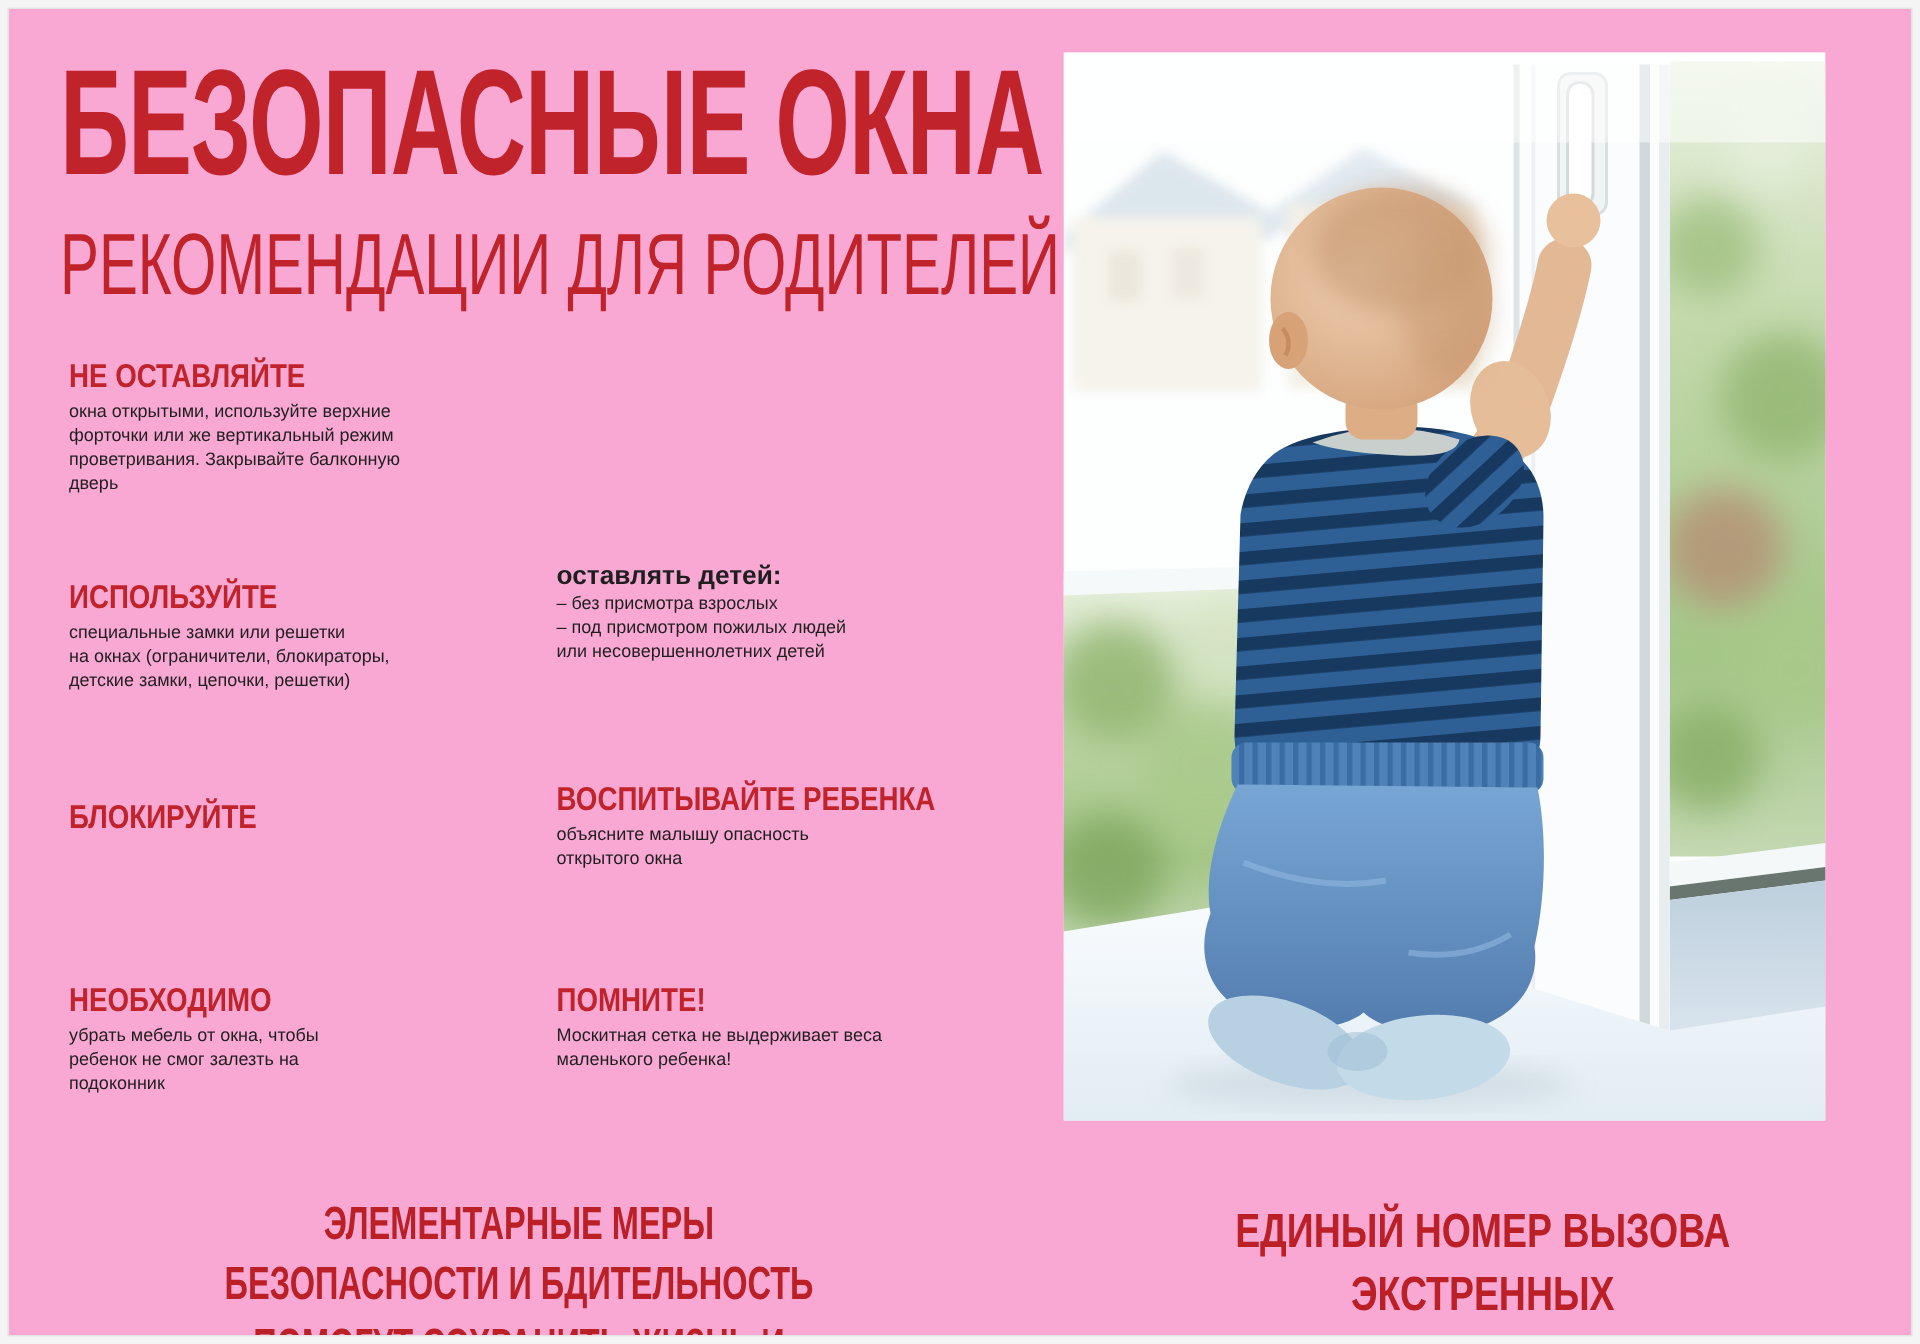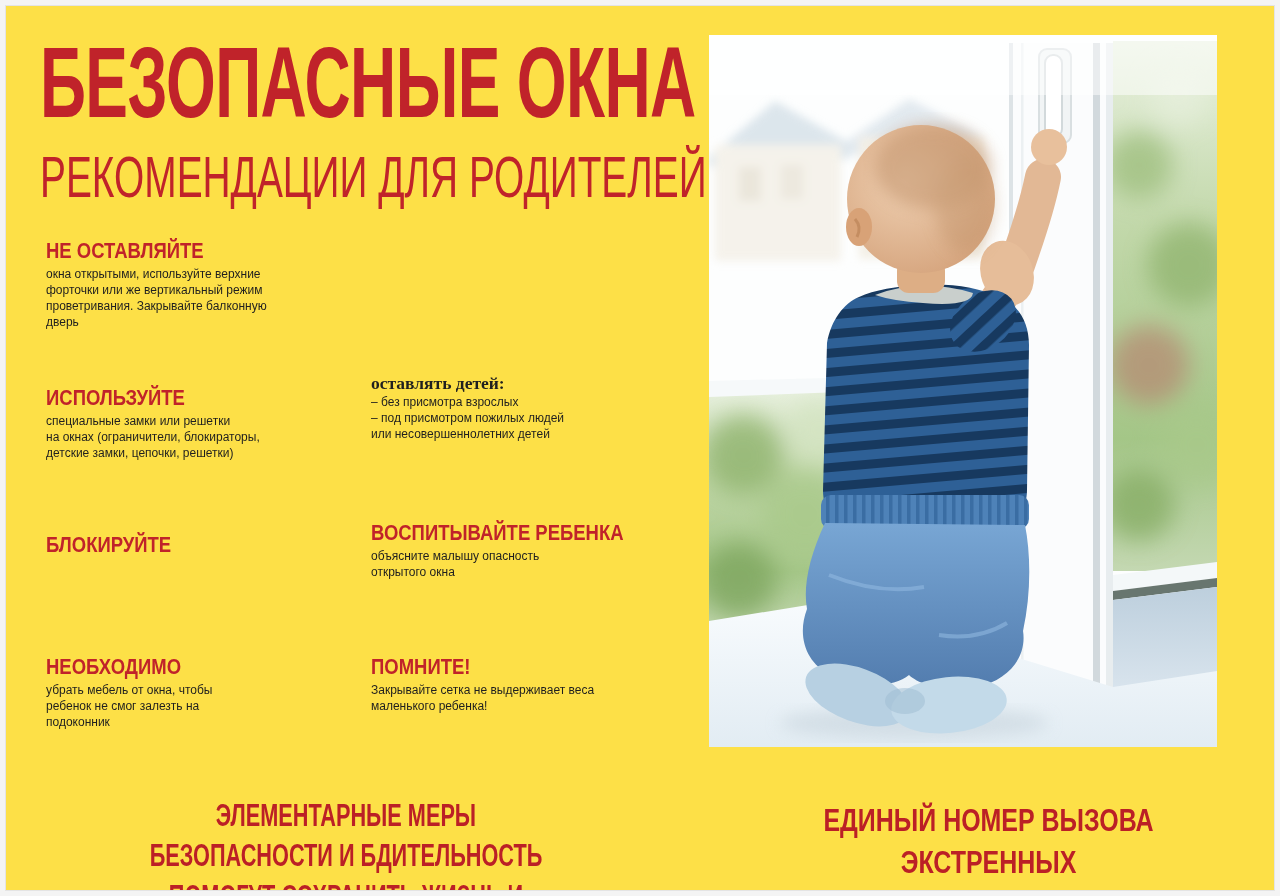--- a/index.html
+++ b/index.html
@@ -3,35 +3,35 @@
 <meta charset="utf-8">
 <style>
   html,body{margin:0;padding:0;}
   body{
     width:1280px;height:896px;background:#f4f4f4;
     font-family:"Liberation Sans","DejaVu Sans",sans-serif;
     -webkit-font-smoothing:antialiased;
   }
   .page{
     position:relative;width:1268px;height:884px;margin:6px;
-    background:#fde047;outline:1px solid #e4e4e4;overflow:hidden;
+    background:#f9a8d4;outline:1px solid #e4e4e4;overflow:hidden;
   }
   
   .title-block{position:absolute;left:34px;top:26px;}
   .title-line{line-height:1;white-space:nowrap;}
   .cond{display:inline-block;transform-origin:0 50%;}
   .t1{font-size:100px;font-weight:800;color:#c0232a;letter-spacing:-1px;transform:scaleX(.64);}
   .t2{font-size:58px;font-weight:400;color:#c0232a;letter-spacing:0;transform:scaleX(.67);}
   .title-sub{margin-top:16px;line-height:1;white-space:nowrap;}
   
   .sec{position:absolute;}
   .sec-h{margin:0 0 5px 0;line-height:1;white-space:nowrap;}
   .sec-h .cond{font-size:22px;font-weight:800;color:#c0232a;transform:scaleX(.84);}
   .sec-b{margin:0;font-size:12px;line-height:1.33;color:#1f1f1f;white-space:pre-line;}
-  .sec-lead{margin:0;font-size:17.5px;line-height:1.33;color:#1f1f1f;font-weight:700;font-family:Liberation Serif, serif;}
+  .sec-lead{margin:0;font-size:17.5px;line-height:1.33;color:#1f1f1f;font-weight:700;}
   
   .footer{position:absolute;text-align:center;line-height:1.3;color:#bb2026;font-weight:800;}
   .footer .condc{display:inline-block;transform-origin:50% 50%;white-space:pre-line;}
   .footer-left{left:20px;top:790px;width:640px;font-size:31px;}
   .footer-left .condc{transform:scaleX(.70);}
   .footer-right{left:725px;top:794px;width:515px;font-size:32px;}
   .footer-right .condc{transform:scaleX(.78);}
   
   .photo{position:absolute;left:703px;top:28px;width:508px;height:714px;}
   .photo svg{display:block;width:100%;height:100%;}
@@ -85,21 +85,21 @@
   </section>
 
   <section class="sec" style="left:365px;top:516px;width:332px">
     <h3 class="sec-h"><span class="cond">ВОСПИТЫВАЙТЕ РЕБЕНКА</span></h3>
     <p class="sec-b">объясните малышу опасность
 открытого окна</p>
   </section>
 
   <section class="sec" style="left:365px;top:650px;width:332px">
     <h3 class="sec-h"><span class="cond">ПОМНИТЕ!</span></h3>
-    <p class="sec-b">Закрывайте сетка не выдерживает веса
+    <p class="sec-b">Москитная сетка не выдерживает веса
 маленького ребенка!</p>
   </section>
 
   <div class="footer footer-left">
     <span class="condc">ЭЛЕМЕНТАРНЫЕ МЕРЫ БЕЗОПАСНОСТИ И БДИТЕЛЬНОСТЬ
 ПОМОГУТ СОХРАНИТЬ ЖИЗНЬ И ЗДОРОВЬЕ РЕБЕНКА</span>
   </div>
   <div class="footer footer-right">
     <span class="condc">ЕДИНЫЙ НОМЕР ВЫЗОВА ЭКСТРЕННЫХ
 ОПЕРАТИВНЫХ СЛУЖБ – «112»</span>

